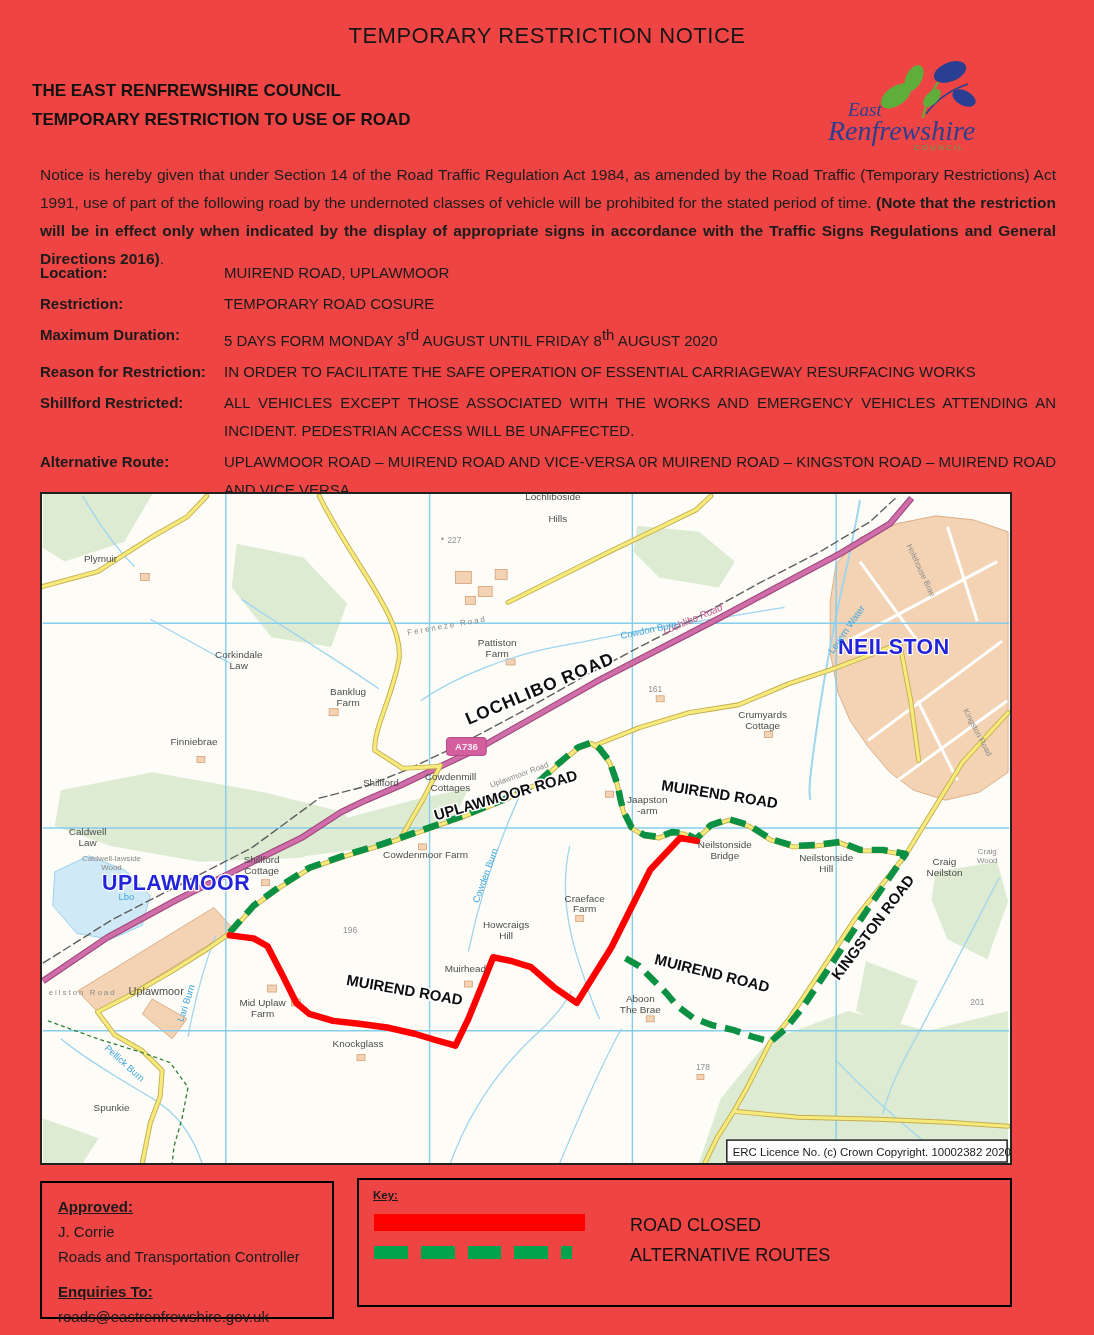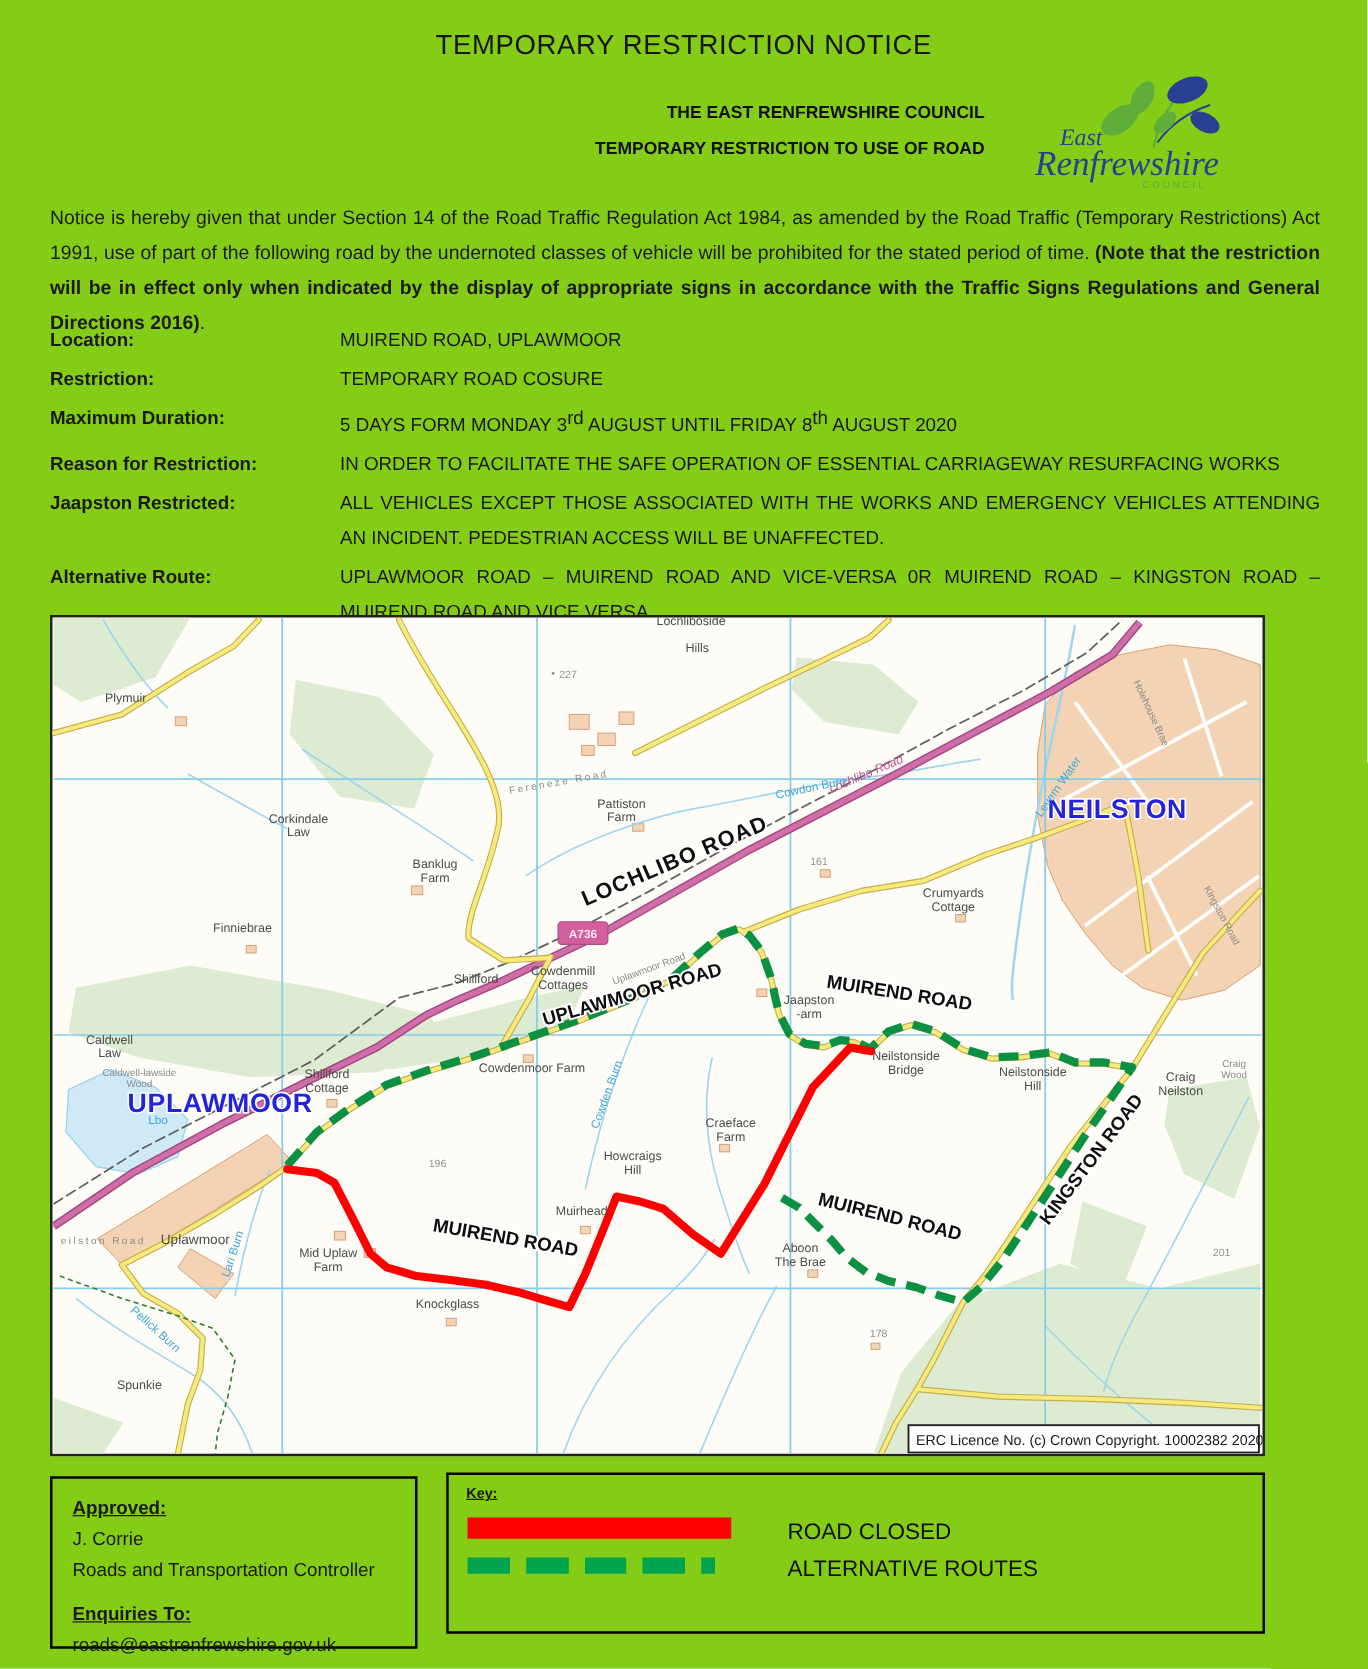--- a/index.html
+++ b/index.html
@@ -1,31 +1,31 @@
 <!DOCTYPE html>
 <html><head>
 <meta charset="utf-8">
 <style>
   html,body { margin:0; padding:0; background:#ffffff; }
-  .page { position:relative; width:1094px; height:1335px; background:#84cc16;
+  .page { position:relative; width:1094px; height:1335px; background:#ef4444;
           font-family:"Liberation Sans",sans-serif; color:#1a1a1a; overflow:hidden; }
 
   .doc-title { position:absolute; top:23px; left:0; width:100%; text-align:center;
                font-size:22px; letter-spacing:.5px; color:#161616; }
-  .sub-head { position:absolute; left:0; width:72%; text-align:right; font-weight:bold;
-              font-size:14px; color:#111; }
+  .sub-head { position:absolute; left:0; width:72%; text-align:left; font-weight:bold;
+              font-size:17px; color:#111;padding-left:32px; }
   .sub1 { top:81px; } .sub2 { top:110px; }
 
   .logo { position:absolute; left:826px; top:56px; width:184px; height:96px; }
 
   .intro { position:absolute; left:40px; top:145px; width:1016px; font-size:15.5px;
            line-height:28px; text-align:justify; color:#1c1c1c; }
 
   .details { position:absolute; left:40px; top:259px; width:1016px; font-size:15px; }
-  .drow { display:flex; margin-bottom:3px; line-height:28px;gap:48px; }
+  .drow { display:flex; margin-bottom:3px; line-height:28px; }
   .dlabel { width:184px; flex:none; font-weight:bold; }
   .dvalue { flex:1; text-align:justify; }
   .sup { font-size:15px; vertical-align:6px; }
 
   .map-wrap { position:absolute; left:40px; top:492px; width:972px; height:673px;
               border:2px solid #222; box-sizing:border-box; background:#fdfcf7; }
   .map-wrap svg { display:block; width:100%; height:100%; }
 
   svg text { font-family:"Liberation Sans",sans-serif; }
   .pl  { font-size:10px; fill:#4c4c4c; text-anchor:middle; }
@@ -115,21 +115,21 @@
     </div>
     <div class="drow">
       <div class="dlabel">Maximum Duration:</div>
       <div class="dvalue"><span>5 DAYS FORM MONDAY 3</span><span class="sup">rd</span><span> AUGUST UNTIL FRIDAY 8</span><span class="sup">th</span><span> AUGUST 2020</span></div>
     </div>
     <div class="drow">
       <div class="dlabel">Reason for Restriction:</div>
       <div class="dvalue">IN ORDER TO FACILITATE THE SAFE OPERATION OF ESSENTIAL CARRIAGEWAY RESURFACING WORKS</div>
     </div>
     <div class="drow">
-      <div class="dlabel">Jaapston Restricted:</div>
+      <div class="dlabel">Shillford Restricted:</div>
       <div class="dvalue">ALL VEHICLES EXCEPT THOSE ASSOCIATED WITH THE WORKS AND EMERGENCY VEHICLES ATTENDING AN INCIDENT. PEDESTRIAN ACCESS WILL BE UNAFFECTED.</div>
     </div>
     <div class="drow">
       <div class="dlabel">Alternative Route:</div>
       <div class="dvalue">UPLAWMOOR ROAD – MUIREND ROAD AND VICE-VERSA 0R MUIREND ROAD – KINGSTON ROAD – MUIREND ROAD AND VICE VERSA</div>
     </div>
   </div>
 
   <div class="map-wrap">
     <svg viewBox="40 492 972 673">

